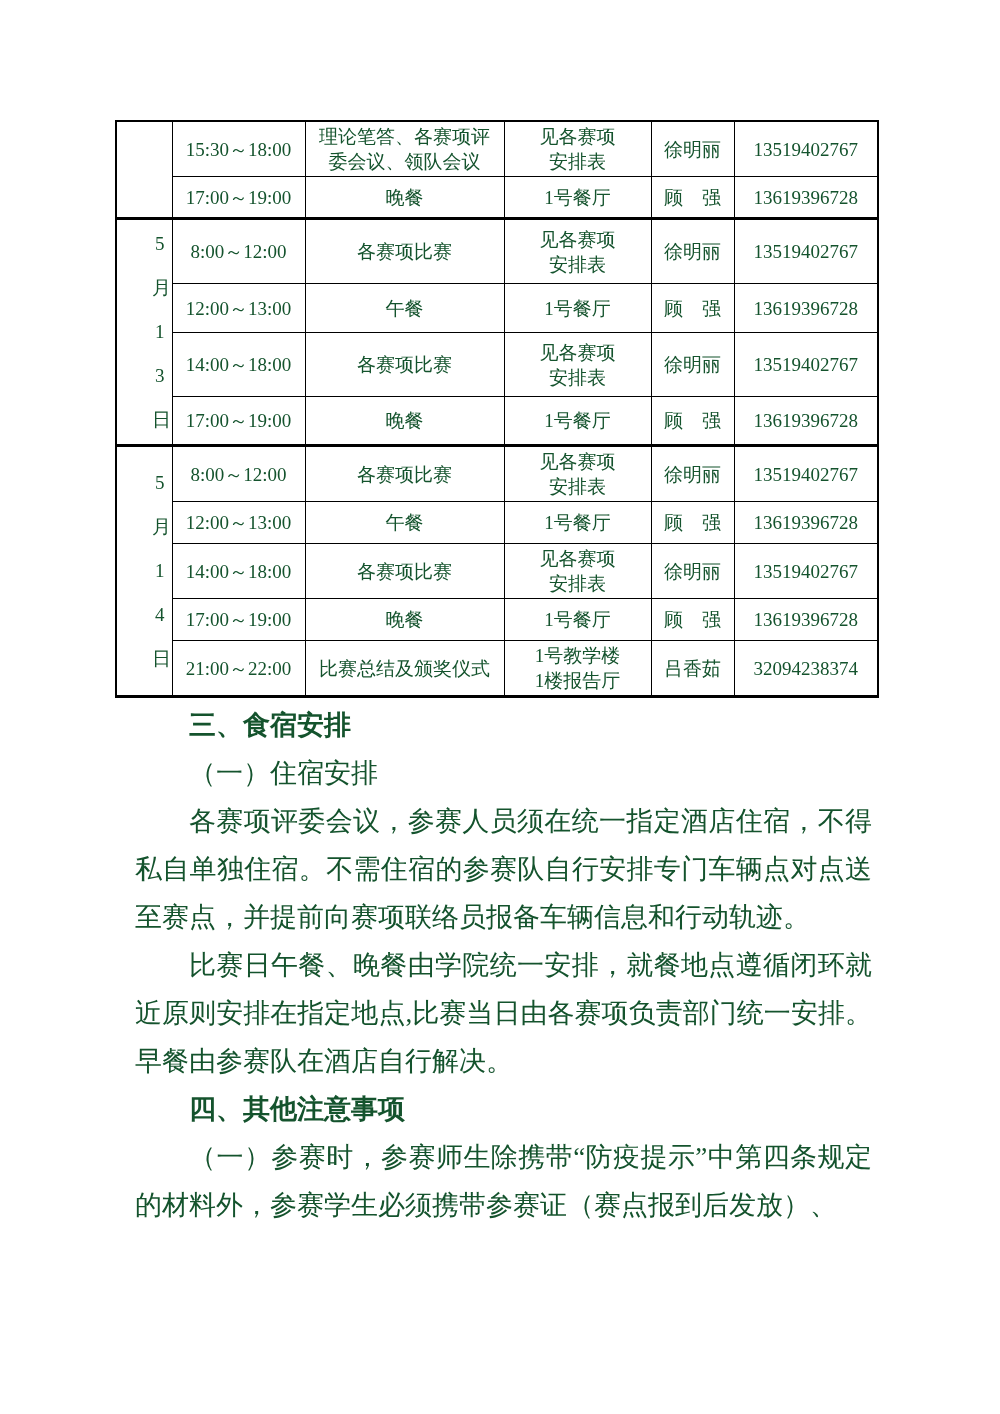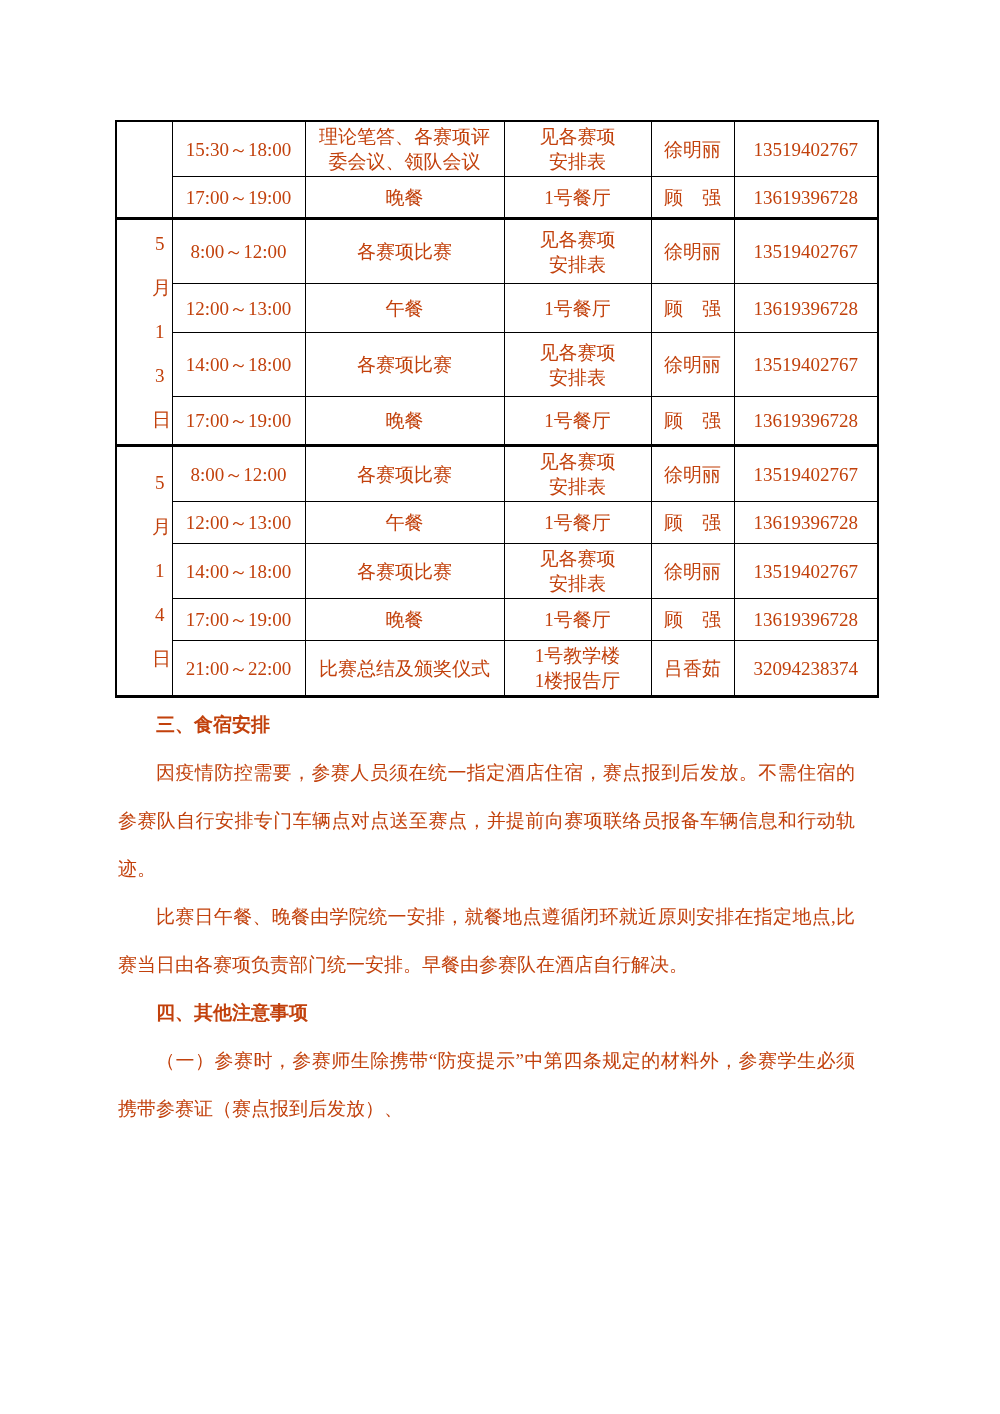--- a/index.html
+++ b/index.html
@@ -2,21 +2,21 @@
 <html><head>
 <meta charset="utf-8">
 <style>
   html, body { margin: 0; padding: 0; background: #e8e8e8; }
   .page {
     position: relative;
     width: 1000px;
     height: 1414px;
     margin: 0 auto;
     background: #ffffff;
-    color: #c2410c;
+    color: #14532d;
     font-family: "Liberation Serif", "DejaVu Serif", serif;
     overflow: hidden;
   }
 
   
   table.schedule {
     position: absolute;
     left: 115px;
     top: 120px;
     width: 762px;
@@ -36,24 +36,24 @@
   }
   table.schedule tr { height: 42px; }
   table.schedule tr.group-start td { border-top: 3px solid #000; }
   table.schedule td.col-location { padding: 2px 29px; }
   table.schedule td.col-activity { padding: 2px 8px; }
   table.schedule td.date-cell div { line-height: 44px; margin-left: 31px; }
 
   
   .doc-body {
     position: absolute;
-    left: 118px;
+    left: 135px;
     top: 701px;
     width: 737px;
-    font-size: 19px;
+    font-size: 27px;
     line-height: 48px;
   }
   .sec.paragraph {
     text-align: justify;
     text-indent: 2em;
   }
   .sec.heading {
     font-family: "Liberation Sans", "DejaVu Sans", sans-serif;
     font-weight: bold;
     text-indent: 2em;
@@ -161,19 +161,20 @@
           <td class="col-activity">比赛总结及颁奖仪式</td>
           <td class="col-location">1号教学楼1楼报告厅</td>
           <td class="col-contact">吕香茹</td>
           <td class="col-phone">32094238374</td>
         </tr>
       </tbody>
   </table>
 
   <div class="doc-body">
       <div class="sec heading">三、食宿安排</div>
-      <div class="sec paragraph">因疫情防控需要，参赛人员须在统一指定酒店住宿，赛点报到后发放。不需住宿的参赛队自行安排专门车辆点对点送至赛点，并提前向赛项联络员报备车辆信息和行动轨迹。</div>
+      <div class="sec subheading">（一）住宿安排</div>
+      <div class="sec paragraph">各赛项评委会议，参赛人员须在统一指定酒店住宿，不得私自单独住宿。不需住宿的参赛队自行安排专门车辆点对点送至赛点，并提前向赛项联络员报备车辆信息和行动轨迹。</div>
       <div class="sec paragraph">比赛日午餐、晚餐由学院统一安排，就餐地点遵循闭环就近原则安排在指定地点,比赛当日由各赛项负责部门统一安排。早餐由参赛队在酒店自行解决。</div>
       <div class="sec heading">四、其他注意事项</div>
       <div class="sec paragraph">（一）参赛时，参赛师生除携带“防疫提示”中第四条规定的材料外，参赛学生必须携带参赛证（赛点报到后发放）、</div>
     </div>
 
 </div>
 
 </body></html>

